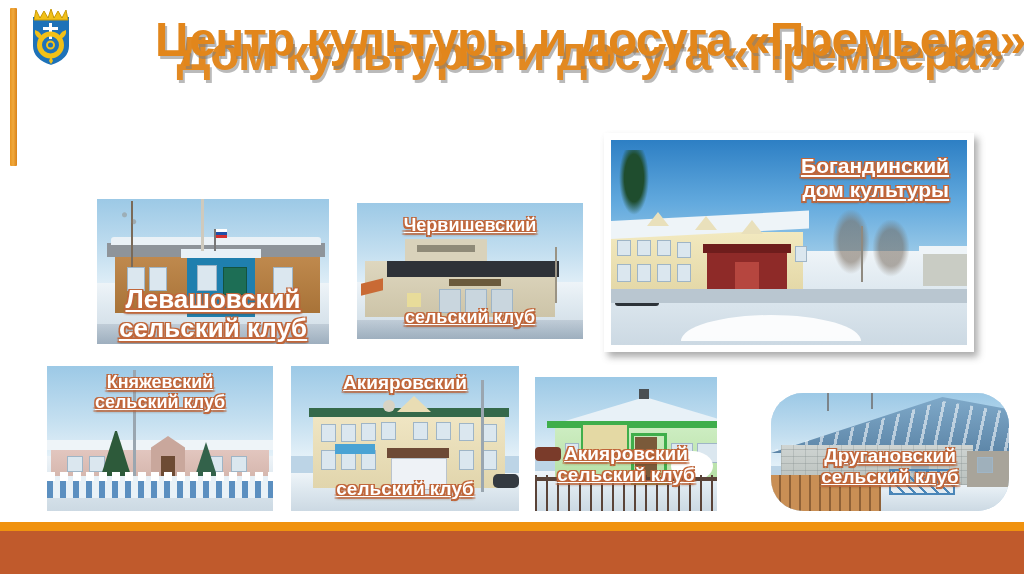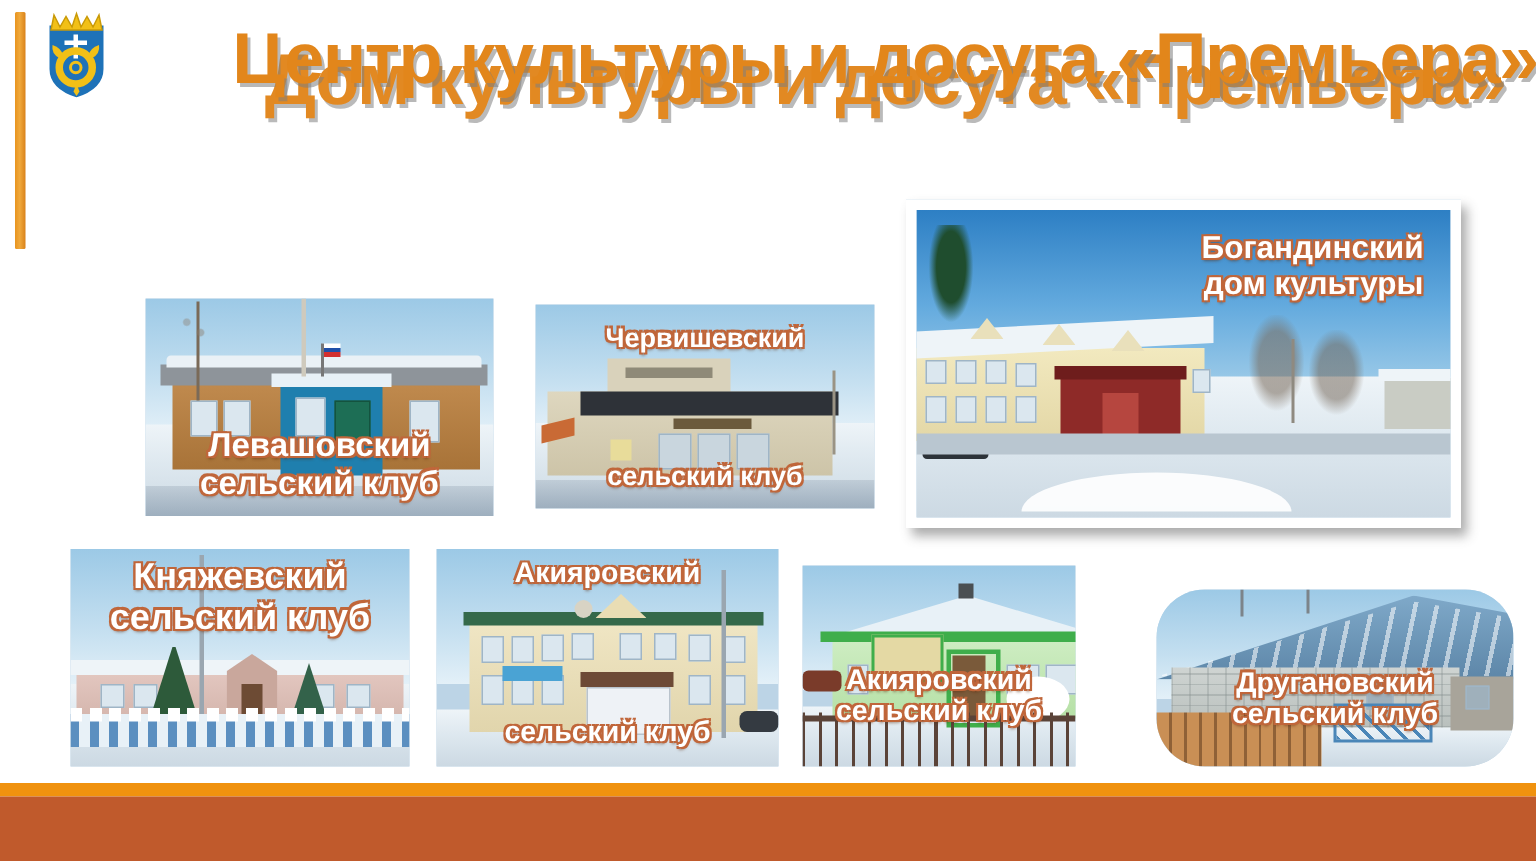--- a/index.html
+++ b/index.html
@@ -59,20 +59,21 @@
     position:absolute;overflow:hidden;background:#bcd4e6;
   }
   .photo .cap{
     position:absolute;left:0;width:100%;text-align:center;
     font-weight:bold;color:#ffffff;z-index:6;line-height:1.12;
     text-shadow:
       -1.5px -1.5px 0 #c0663a, 1.5px -1.5px 0 #c0663a,
       -1.5px  1.5px 0 #c0663a, 1.5px  1.5px 0 #c0663a,
        0 2px 2px rgba(90,40,10,.5);
     pointer-events:none;
+    text-decoration:underline;
   }
 
   
   .sky{position:absolute;left:0;top:0;width:100%;height:62%;
        background:linear-gradient(180deg,#4f9fd4 0%,#8cc3e4 55%,#cfe4f2 100%);}
   .sky.pale{background:linear-gradient(180deg,#9cc9e6 0%,#c4dff0 60%,#e3f0f8 100%);}
   .sky.deep{background:linear-gradient(180deg,#2d7fc4 0%,#63aade 50%,#a8d1ea 100%);}
   .snow{position:absolute;left:0;bottom:0;width:100%;height:42%;
         background:linear-gradient(180deg,#eef4f8 0%,#dfe9f0 40%,#ccd9e3 100%);}
   .ground-shadow{position:absolute;left:0;bottom:0;width:100%;height:14%;
@@ -142,21 +143,21 @@
     <div class="win" style="left:100px;top:66px;width:18px;height:24px;"></div>
     <div class="win" style="left:176px;top:68px;width:18px;height:26px;"></div>
     <div style="position:absolute;left:126px;top:68px;width:22px;height:26px;background:#1d6e55;border:1px solid #14533f;"></div>
 
     <div class="tree" style="left:34px;top:2px;width:2px;height:66px;background:#7a6a58;"></div>
     <div class="tree" style="left:16px;top:2px;width:46px;height:46px;
                 background:radial-gradient(circle at 45% 45%, rgba(140,125,110,.45) 0 2px, transparent 3px),
                            radial-gradient(circle at 25% 30%, rgba(140,125,110,.4) 0 2px, transparent 3px);"></div>
     <div class="tree" style="left:104px;top:0px;width:3px;height:52px;background:#cfcabd;"></div>
     <div class="ground-shadow"></div>
-    <div class="cap" style="top:86px;font-size:22px;">
+    <div class="cap" style="top:86px;font-size:26px;">
       <span>Левашовский</span><br>
       <span>сельский клуб</span>
     </div>
   </div>
 
   <div class="photo" style="left:357px;top:203px;width:226px;height:136px;">
     <div class="sky pale"></div>
     <div class="snow"></div>
     <div class="bldg" style="left:8px;top:58px;width:190px;height:56px;background:linear-gradient(180deg,#ded7bf 0%,#cdc4a8 100%);"></div>
     <div style="position:absolute;left:48px;top:36px;width:82px;height:24px;background:#d9d2bb;"></div>
@@ -232,21 +233,21 @@
     <div class="win" style="left:160px;top:90px;width:14px;height:14px;"></div>
     <div class="win" style="left:184px;top:90px;width:14px;height:14px;"></div>
     <div class="tree" style="left:52px;top:62px;width:34px;height:54px;background:linear-gradient(180deg,transparent 0 6%,#2d5a3a 6% 100%);clip-path:polygon(50% 0,100% 100%,0 100%);"></div>
     <div class="tree" style="left:146px;top:76px;width:26px;height:40px;background:#33624a;clip-path:polygon(50% 0,100% 100%,0 100%);"></div>
     <div style="position:absolute;left:86px;top:4px;width:3px;height:110px;background:#9aa6b0;"></div>
 
     <div style="position:absolute;left:0;top:110px;width:100%;height:22px;
                 background:repeating-linear-gradient(90deg,#5b8fc0 0 6px,#e8f1f7 6px 13px);"></div>
     <div style="position:absolute;left:0;top:106px;width:100%;height:9px;
                 background:repeating-linear-gradient(90deg,#ffffff 0 8px,transparent 8px 13px);"></div>
-    <div class="cap" style="top:6px;font-size:24px;">
+    <div class="cap" style="top:6px;font-size:18px;">
       <span>Княжевский</span><br>
       <span>сельский клуб</span>
     </div>
   </div>
 
   <div class="photo" style="left:291px;top:366px;width:228px;height:145px;">
     <div class="sky pale"></div>
     <div class="snow" style="height:26%;"></div>
     <div class="bldg" style="left:22px;top:48px;width:192px;height:74px;background:linear-gradient(180deg,#f0e6c4 0%,#e1d5ac 100%);"></div>
     <div class="roof" style="left:18px;top:42px;width:200px;height:9px;background:#35694a;"></div>

